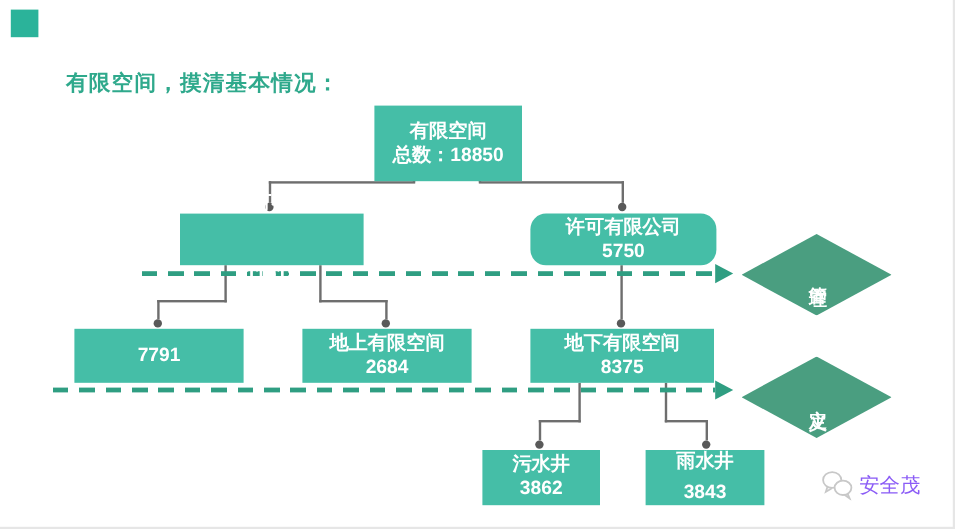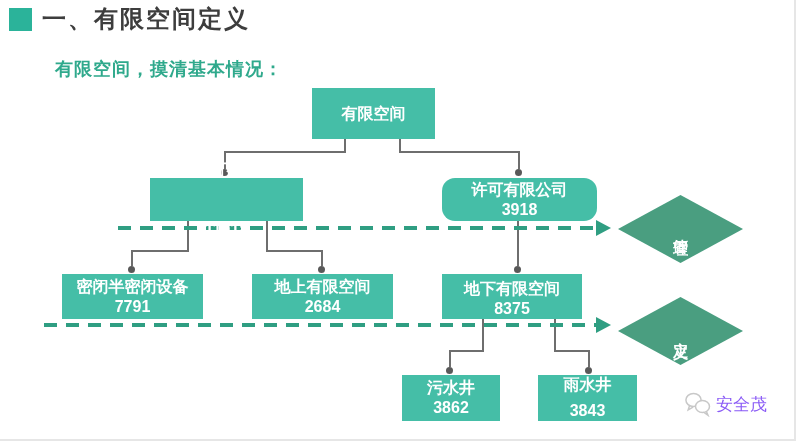--- a/index.html
+++ b/index.html
@@ -39,21 +39,20 @@
 
   .watermark { position:absolute; left:684px; top:392px; display:flex; align-items:center; gap:5px;
     color:#8b5cf6; font-size:17px; }
 </style>
 </head>
 <body>
 
 <div class="slide">
 
   <span class="bullet"></span>
-  <h1 class="title">一、有限空间定义</h1>
   <p class="subtitle">有限空间，摸清基本情况：</p>
 
   <div class="conn v" style="left:344px;top:135px;height:17px;"></div>
   <div class="conn h" style="left:224px;top:151px;width:122px;"></div>
   <div class="conn v" style="left:224px;top:151px;height:18px;"></div>
   <div class="dot" style="left:221px;top:169px;"></div>
   <div class="conn v" style="left:399px;top:135px;height:17px;"></div>
   <div class="conn h" style="left:399px;top:151px;width:121px;"></div>
   <div class="conn v" style="left:518px;top:151px;height:18px;"></div>
   <div class="dot" style="left:515px;top:169px;"></div>
@@ -77,40 +76,40 @@
   <div class="conn v" style="left:554px;top:319px;height:33px;"></div>
   <div class="conn h" style="left:554px;top:350px;width:36px;"></div>
   <div class="conn v" style="left:588px;top:350px;height:17px;"></div>
   <div class="dot" style="left:585px;top:367px;"></div>
 
   <div class="dash" style="left:118px;top:226px;width:478px;"></div>
   <div class="arrow" style="left:596px;top:220px;"></div>
   <div class="dash" style="left:44px;top:323px;width:552px;"></div>
   <div class="arrow" style="left:596px;top:317px;"></div>
 
-  <div class="node" style="left:312px;top:88px;width:123px;height:51px;">
+  <div class="node" style="left:312px;top:88px;width:123px;height:63px;">
     <span>有限空间</span>
+    <span>总数：18850</span>
   </div>
   <div class="node" style="left:150px;top:178px;width:153px;height:43px;gap:40px;">
     <span>重点许可有限公司</span>
     <span>11018</span>
   </div>
   <div class="node" style="left:442px;top:178px;width:155px;height:43px;border-radius:13px;">
     <span>许可有限公司</span>
-    <span>3918</span>
+    <span>5750</span>
   </div>
   <div class="node" style="left:62px;top:274px;width:141px;height:45px;">
-    <span>密闭半密闭设备</span>
     <span>7791</span>
   </div>
   <div class="node" style="left:252px;top:274px;width:141px;height:45px;">
     <span>地上有限空间</span>
     <span>2684</span>
   </div>
-  <div class="node" style="left:442px;top:274px;width:140px;height:45px;justify-content:flex-end;">
+  <div class="node" style="left:442px;top:274px;width:153px;height:45px;">
     <span>地下有限空间</span>
     <span>8375</span>
   </div>
   <div class="node" style="left:402px;top:375px;width:98px;height:46px;">
     <span>污水井</span>
     <span>3862</span>
   </div>
   <div class="node" style="left:538px;top:375px;width:99px;height:46px;justify-content:space-between;">
     <span>雨水井</span>
     <span>3843</span>

